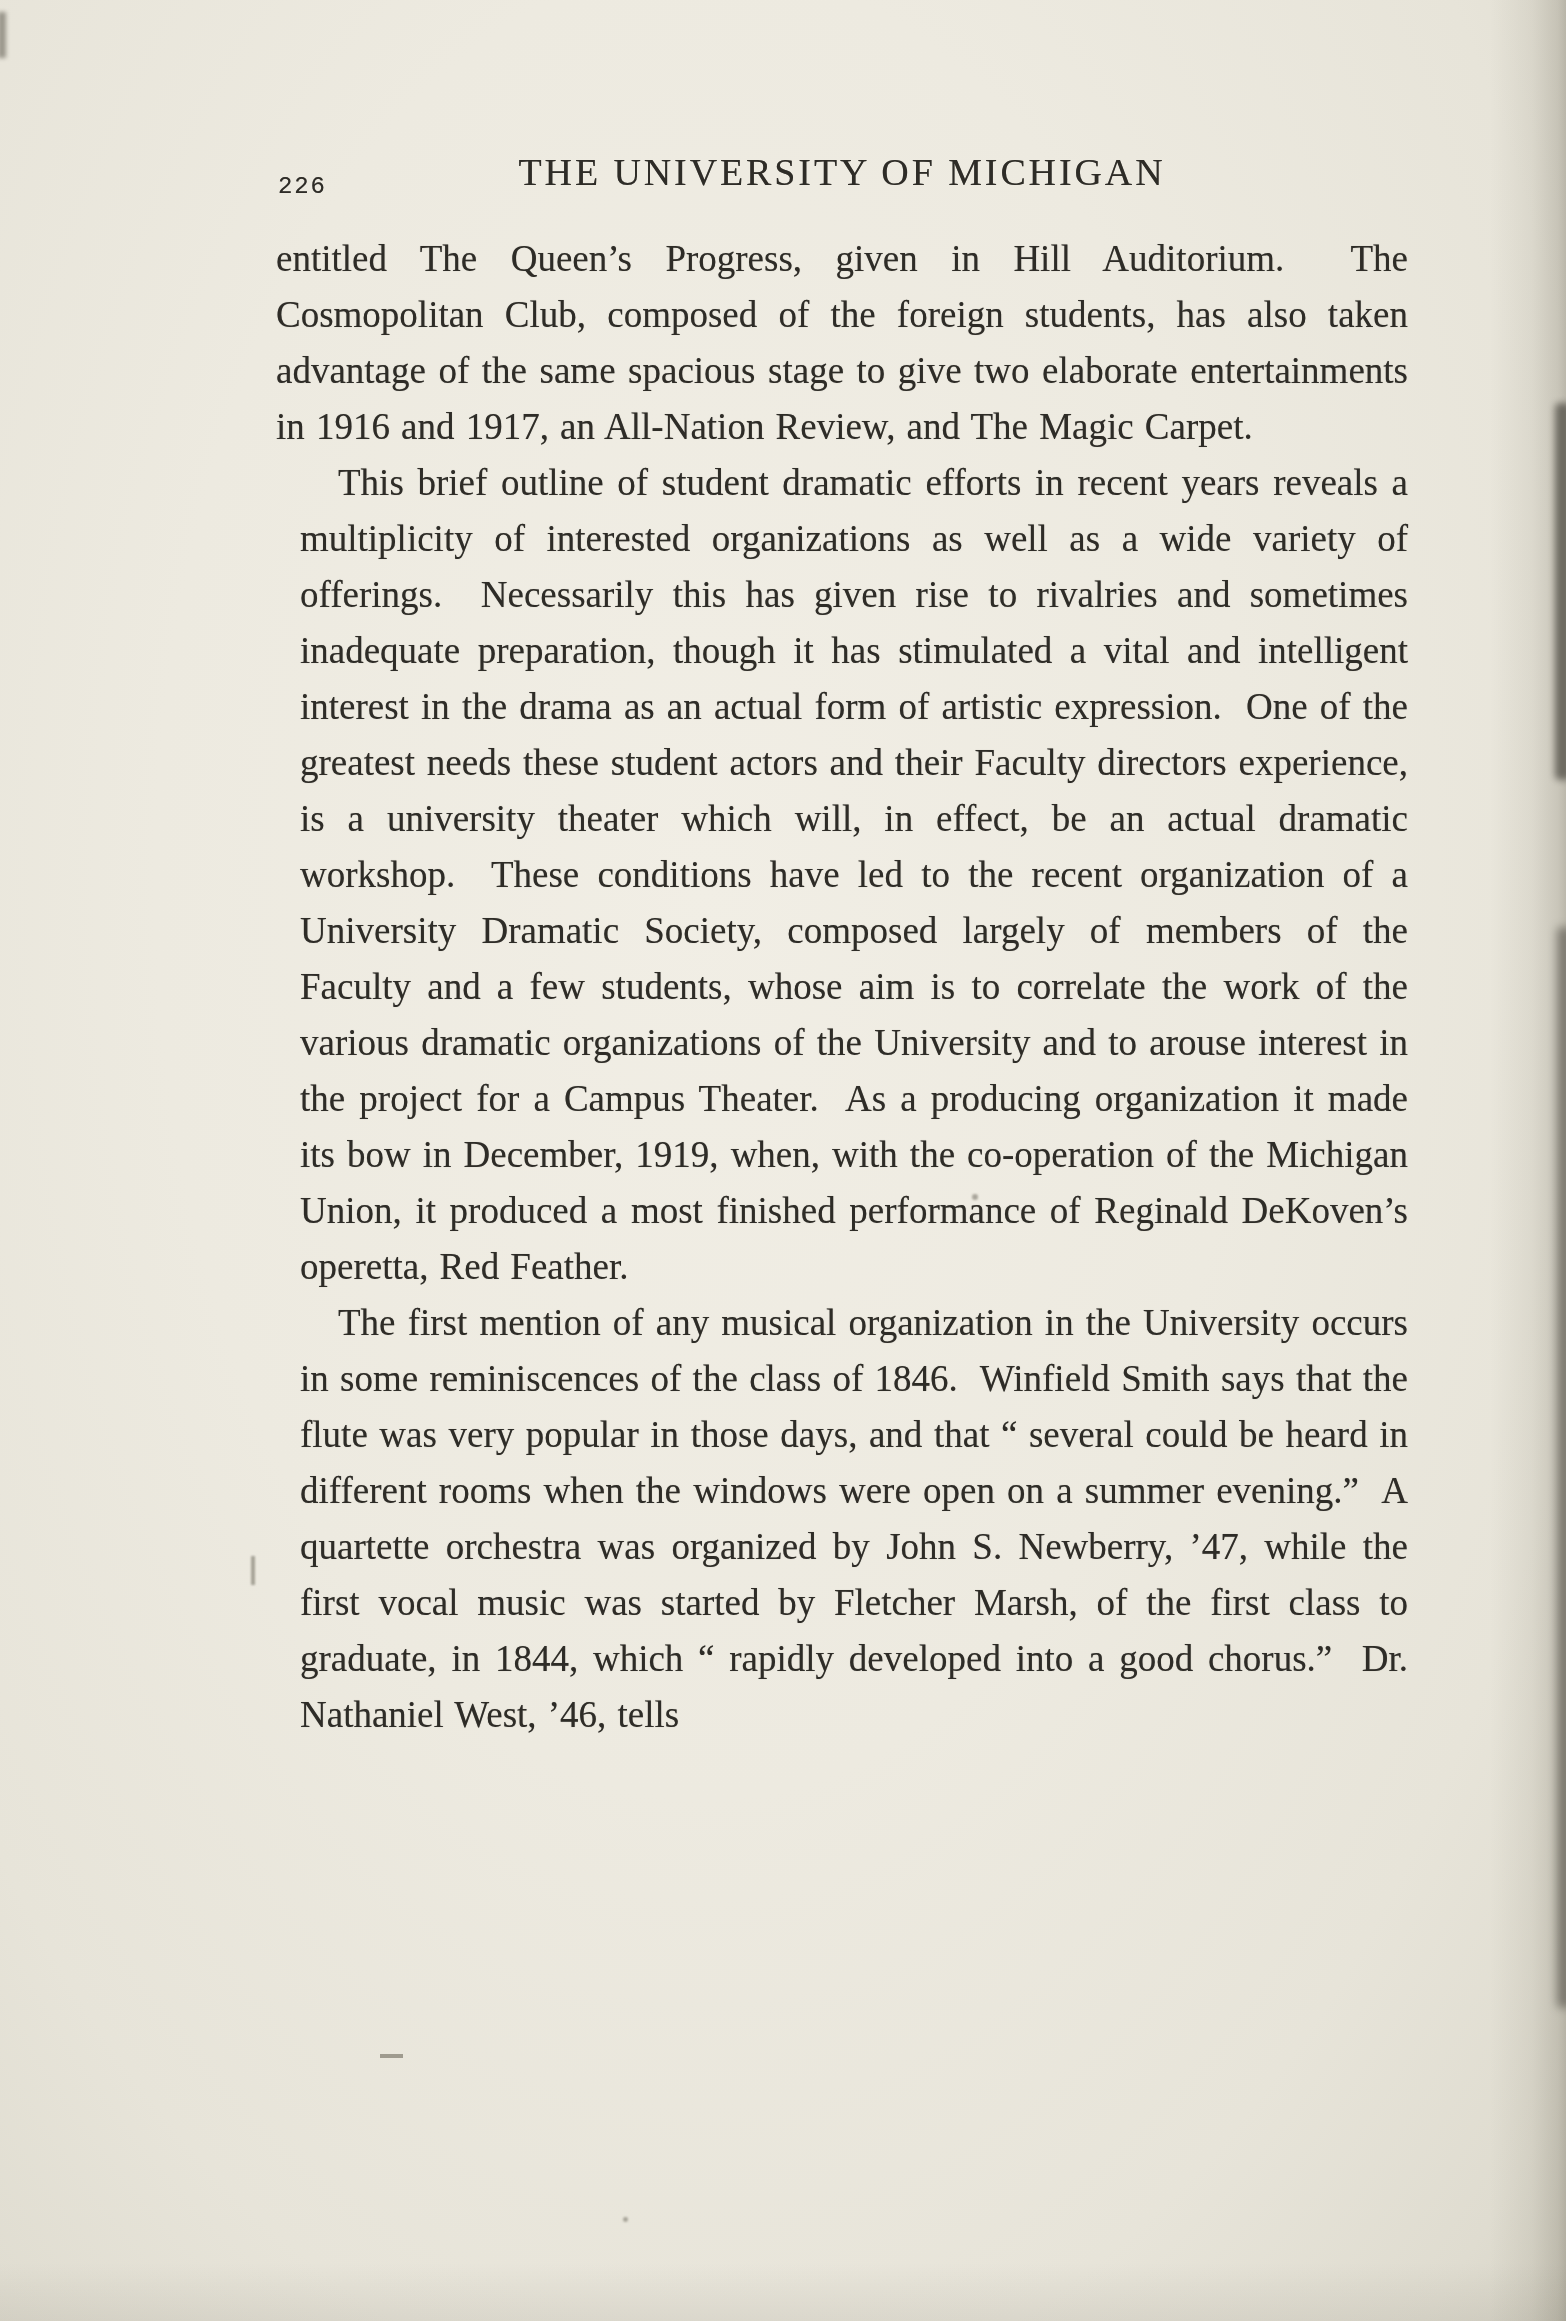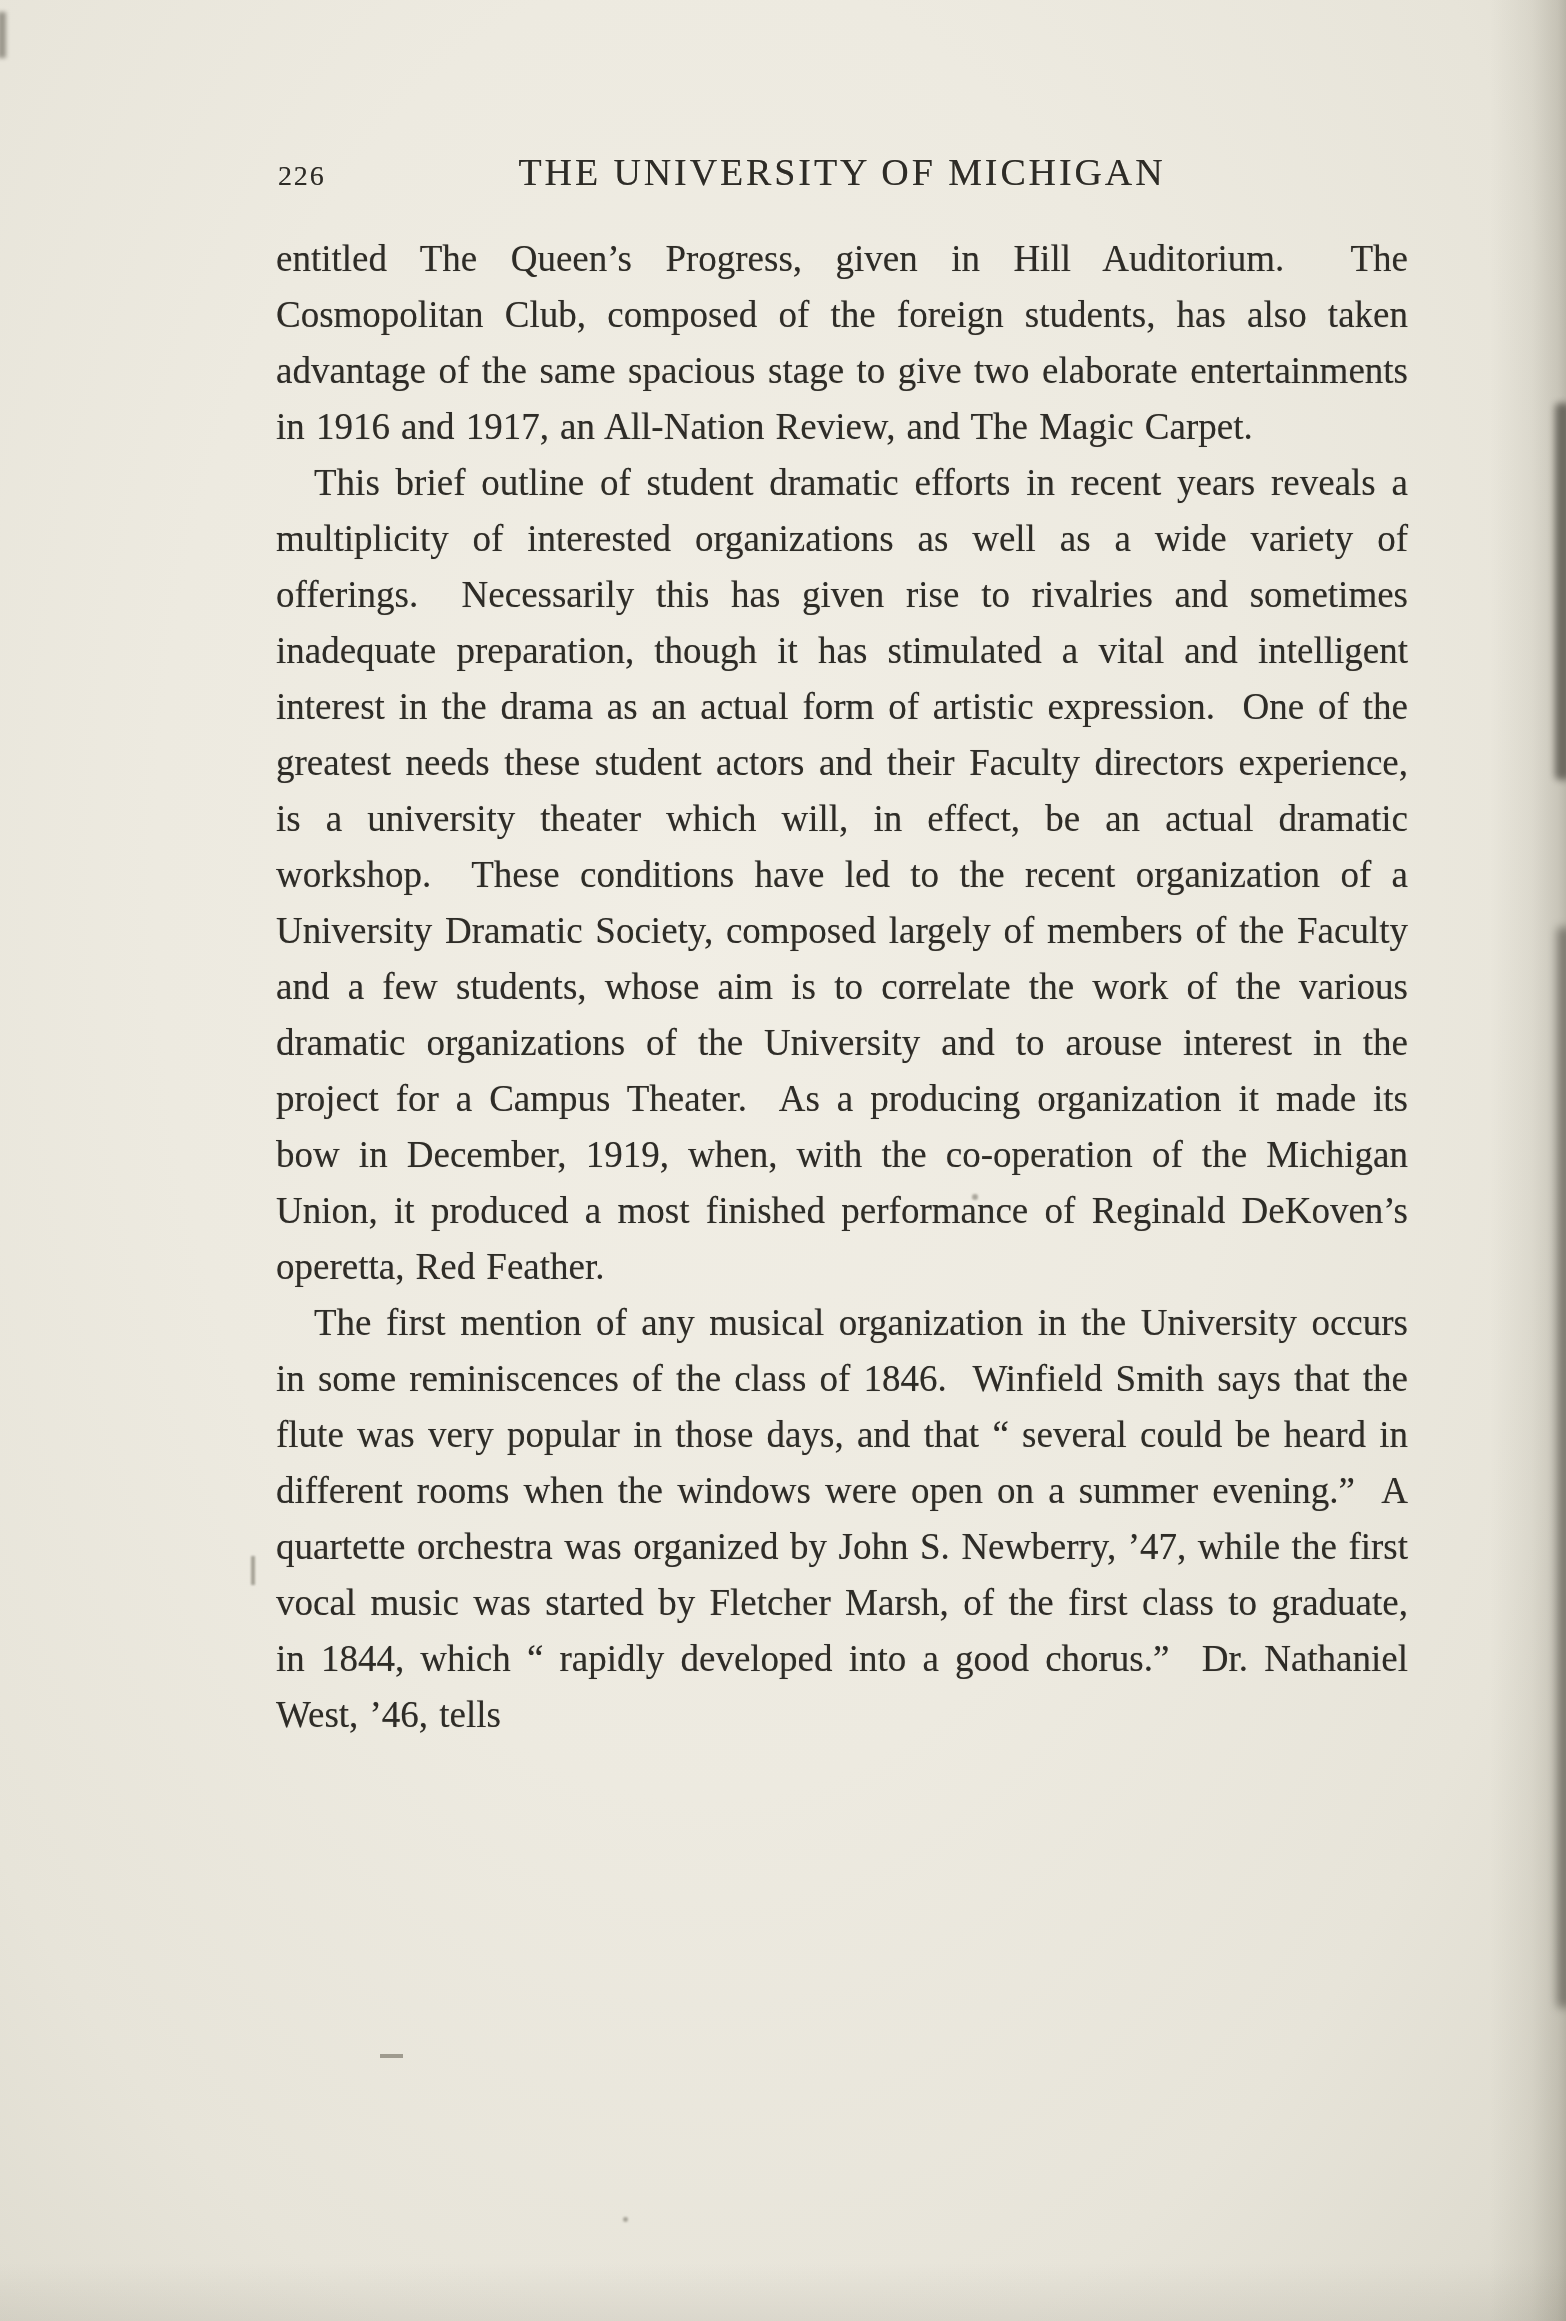--- a/index.html
+++ b/index.html
@@ -101,24 +101,25 @@
     position: absolute;
     top: 150px;
     left: 276px;
     width: 1132px;
     height: 50px;
     font-family: "Liberation Serif", "DejaVu Serif", serif;
     color: var(--ink);
   }
   .page-num {
     position: absolute;
-    left: 1.9px; top: 10px;
-    font-size: 28px;
+    left: 1.9px; top: 23px;
+    font-size: 24px;
     letter-spacing: 1.9px;
     text-shadow: 0 0 0.6px rgba(46,44,39,0.5);
+    font-family: Liberation Mono, monospace;
   }
   .running-title {
     position: absolute;
     left: 0; right: 0;
     top: 0;
     text-align: center;
     font-size: 38px;
     letter-spacing: 2.9px;
     text-shadow: 0 0 0.6px rgba(46,44,39,0.5);
   }
@@ -135,20 +136,21 @@
     word-spacing: 1.9px;
     text-shadow: 0 0 0.7px rgba(46,44,39,0.45);
     font-feature-settings: "onum" 1;
   }
   .para {
     margin: 0;
     white-space: pre-wrap;
   }
   .para.indent {
     text-indent: 38px;
+    margin-left: 24px;
   }
   .seg.italic {
   }
 </style>
 </head>
 <body style="--paper: #eeebe1; --ink: #2e2c27;">
 
 <div class="scan">
 
   <header class="running-head">

